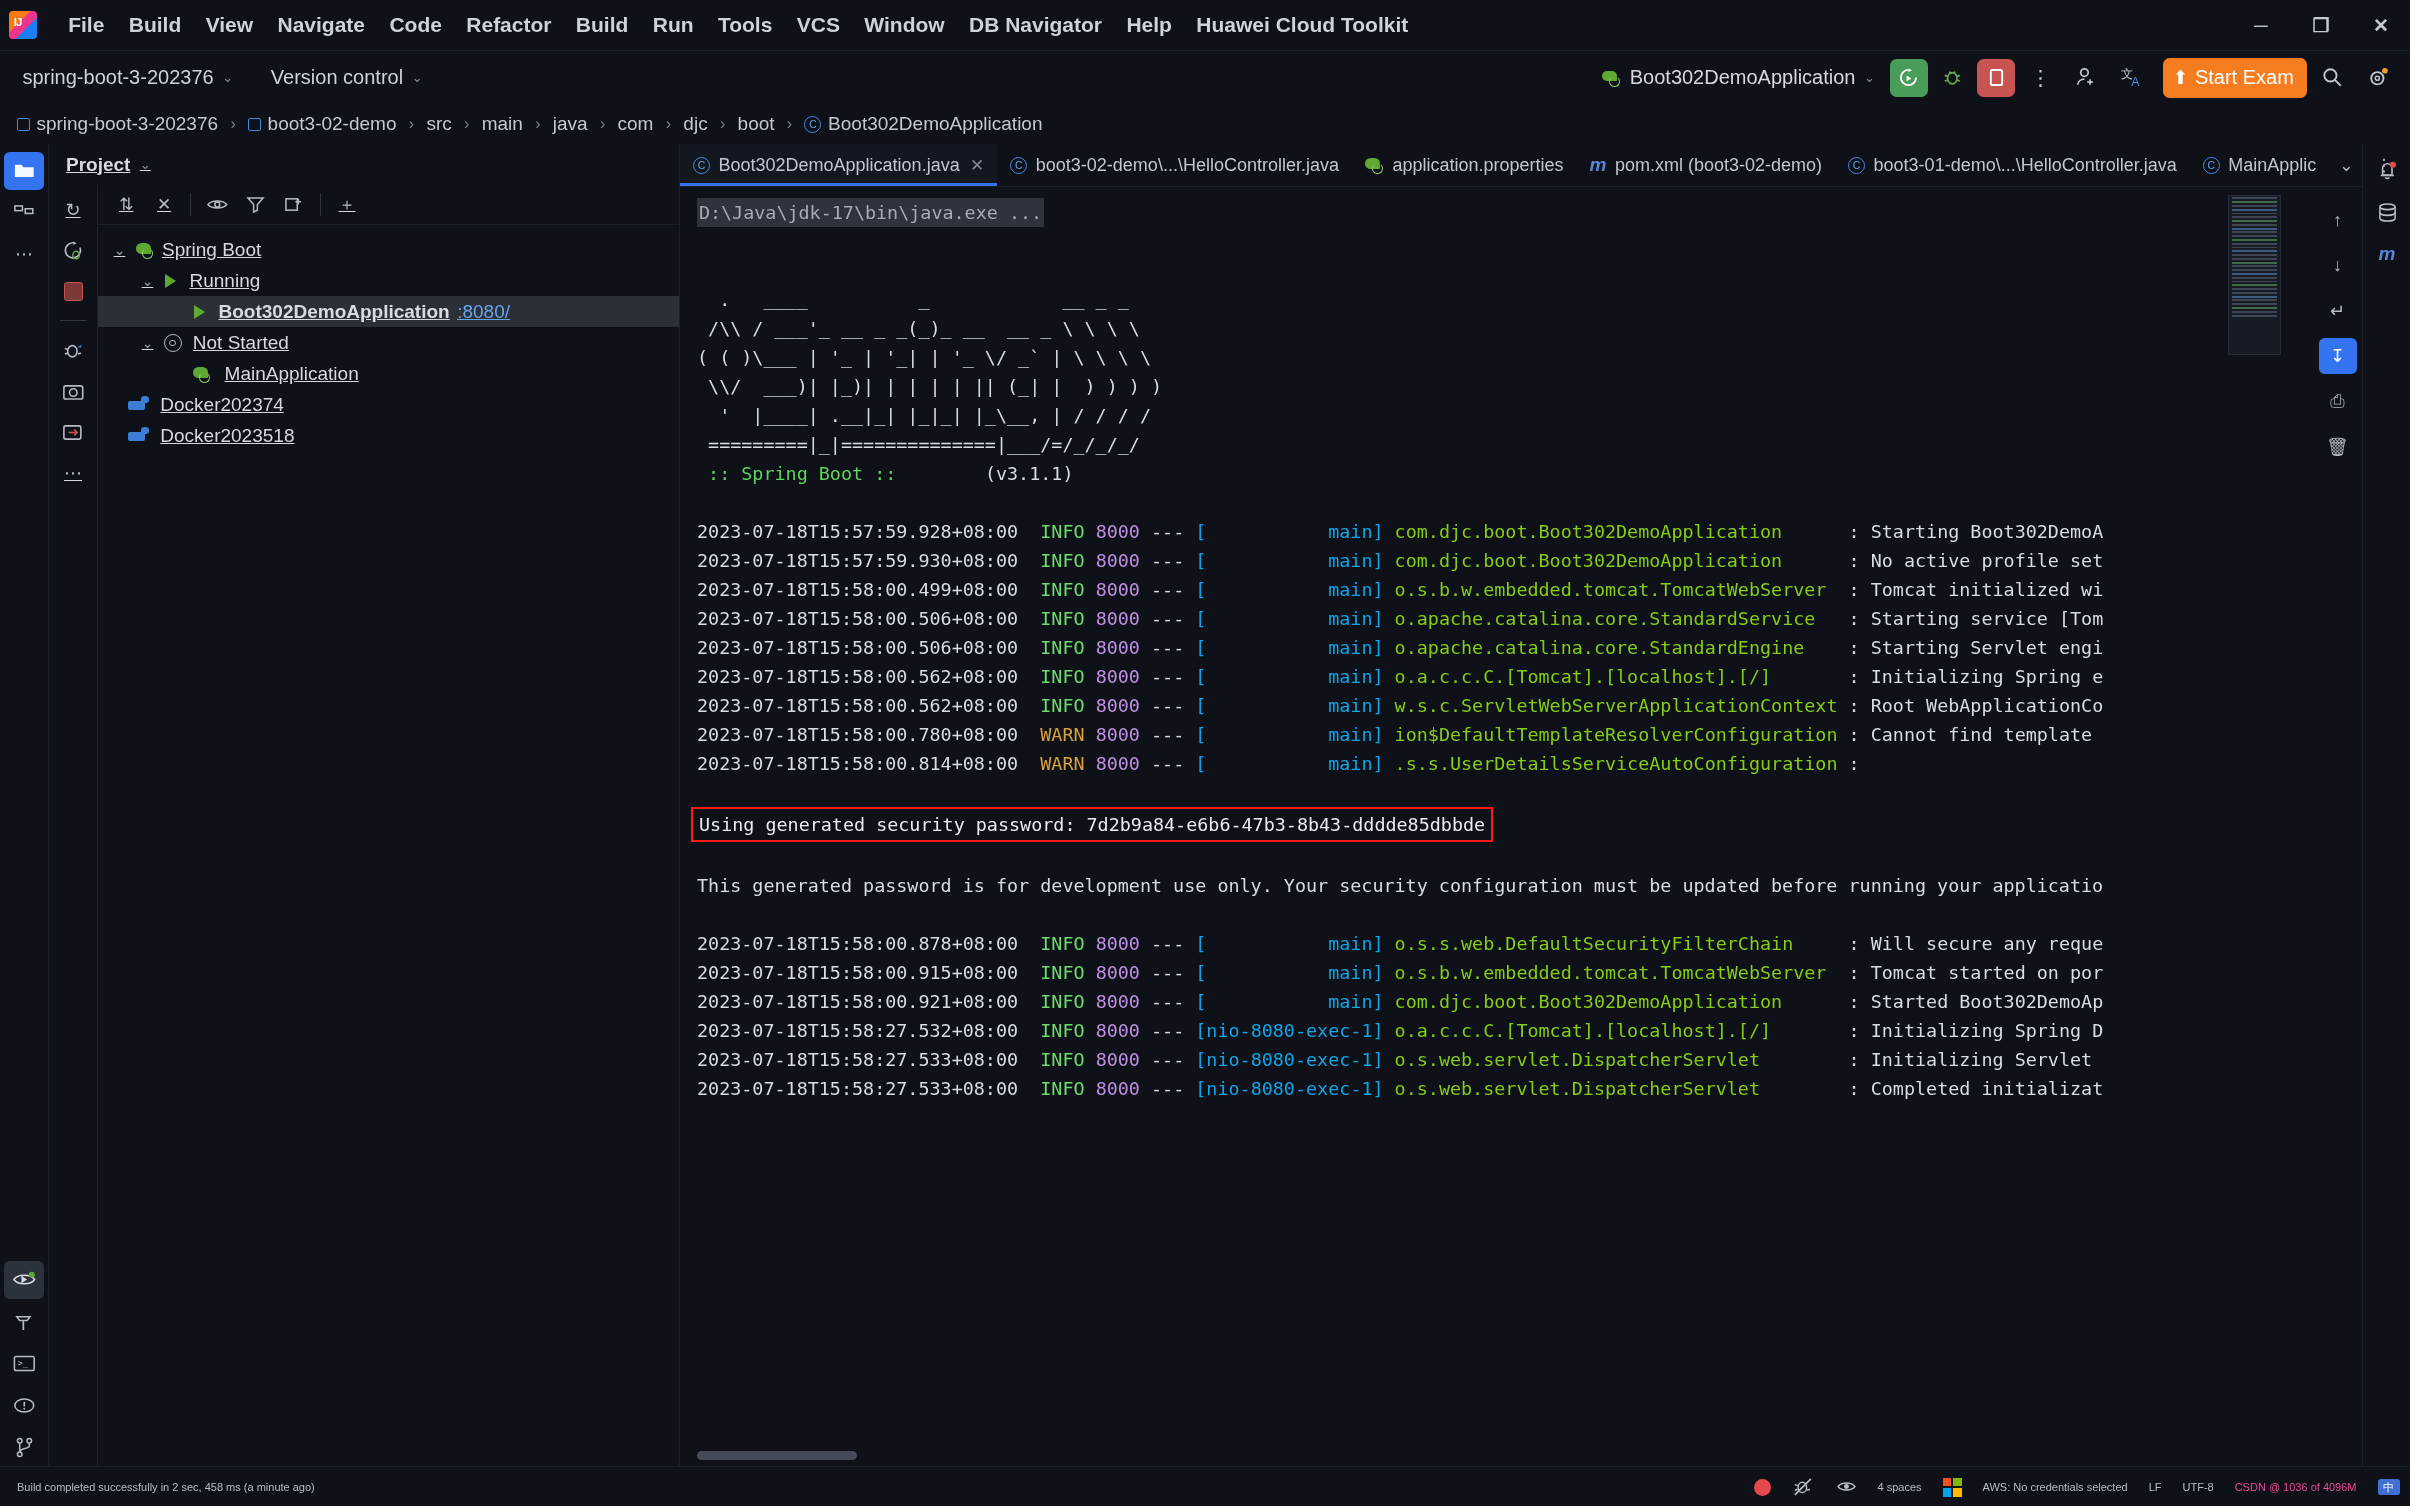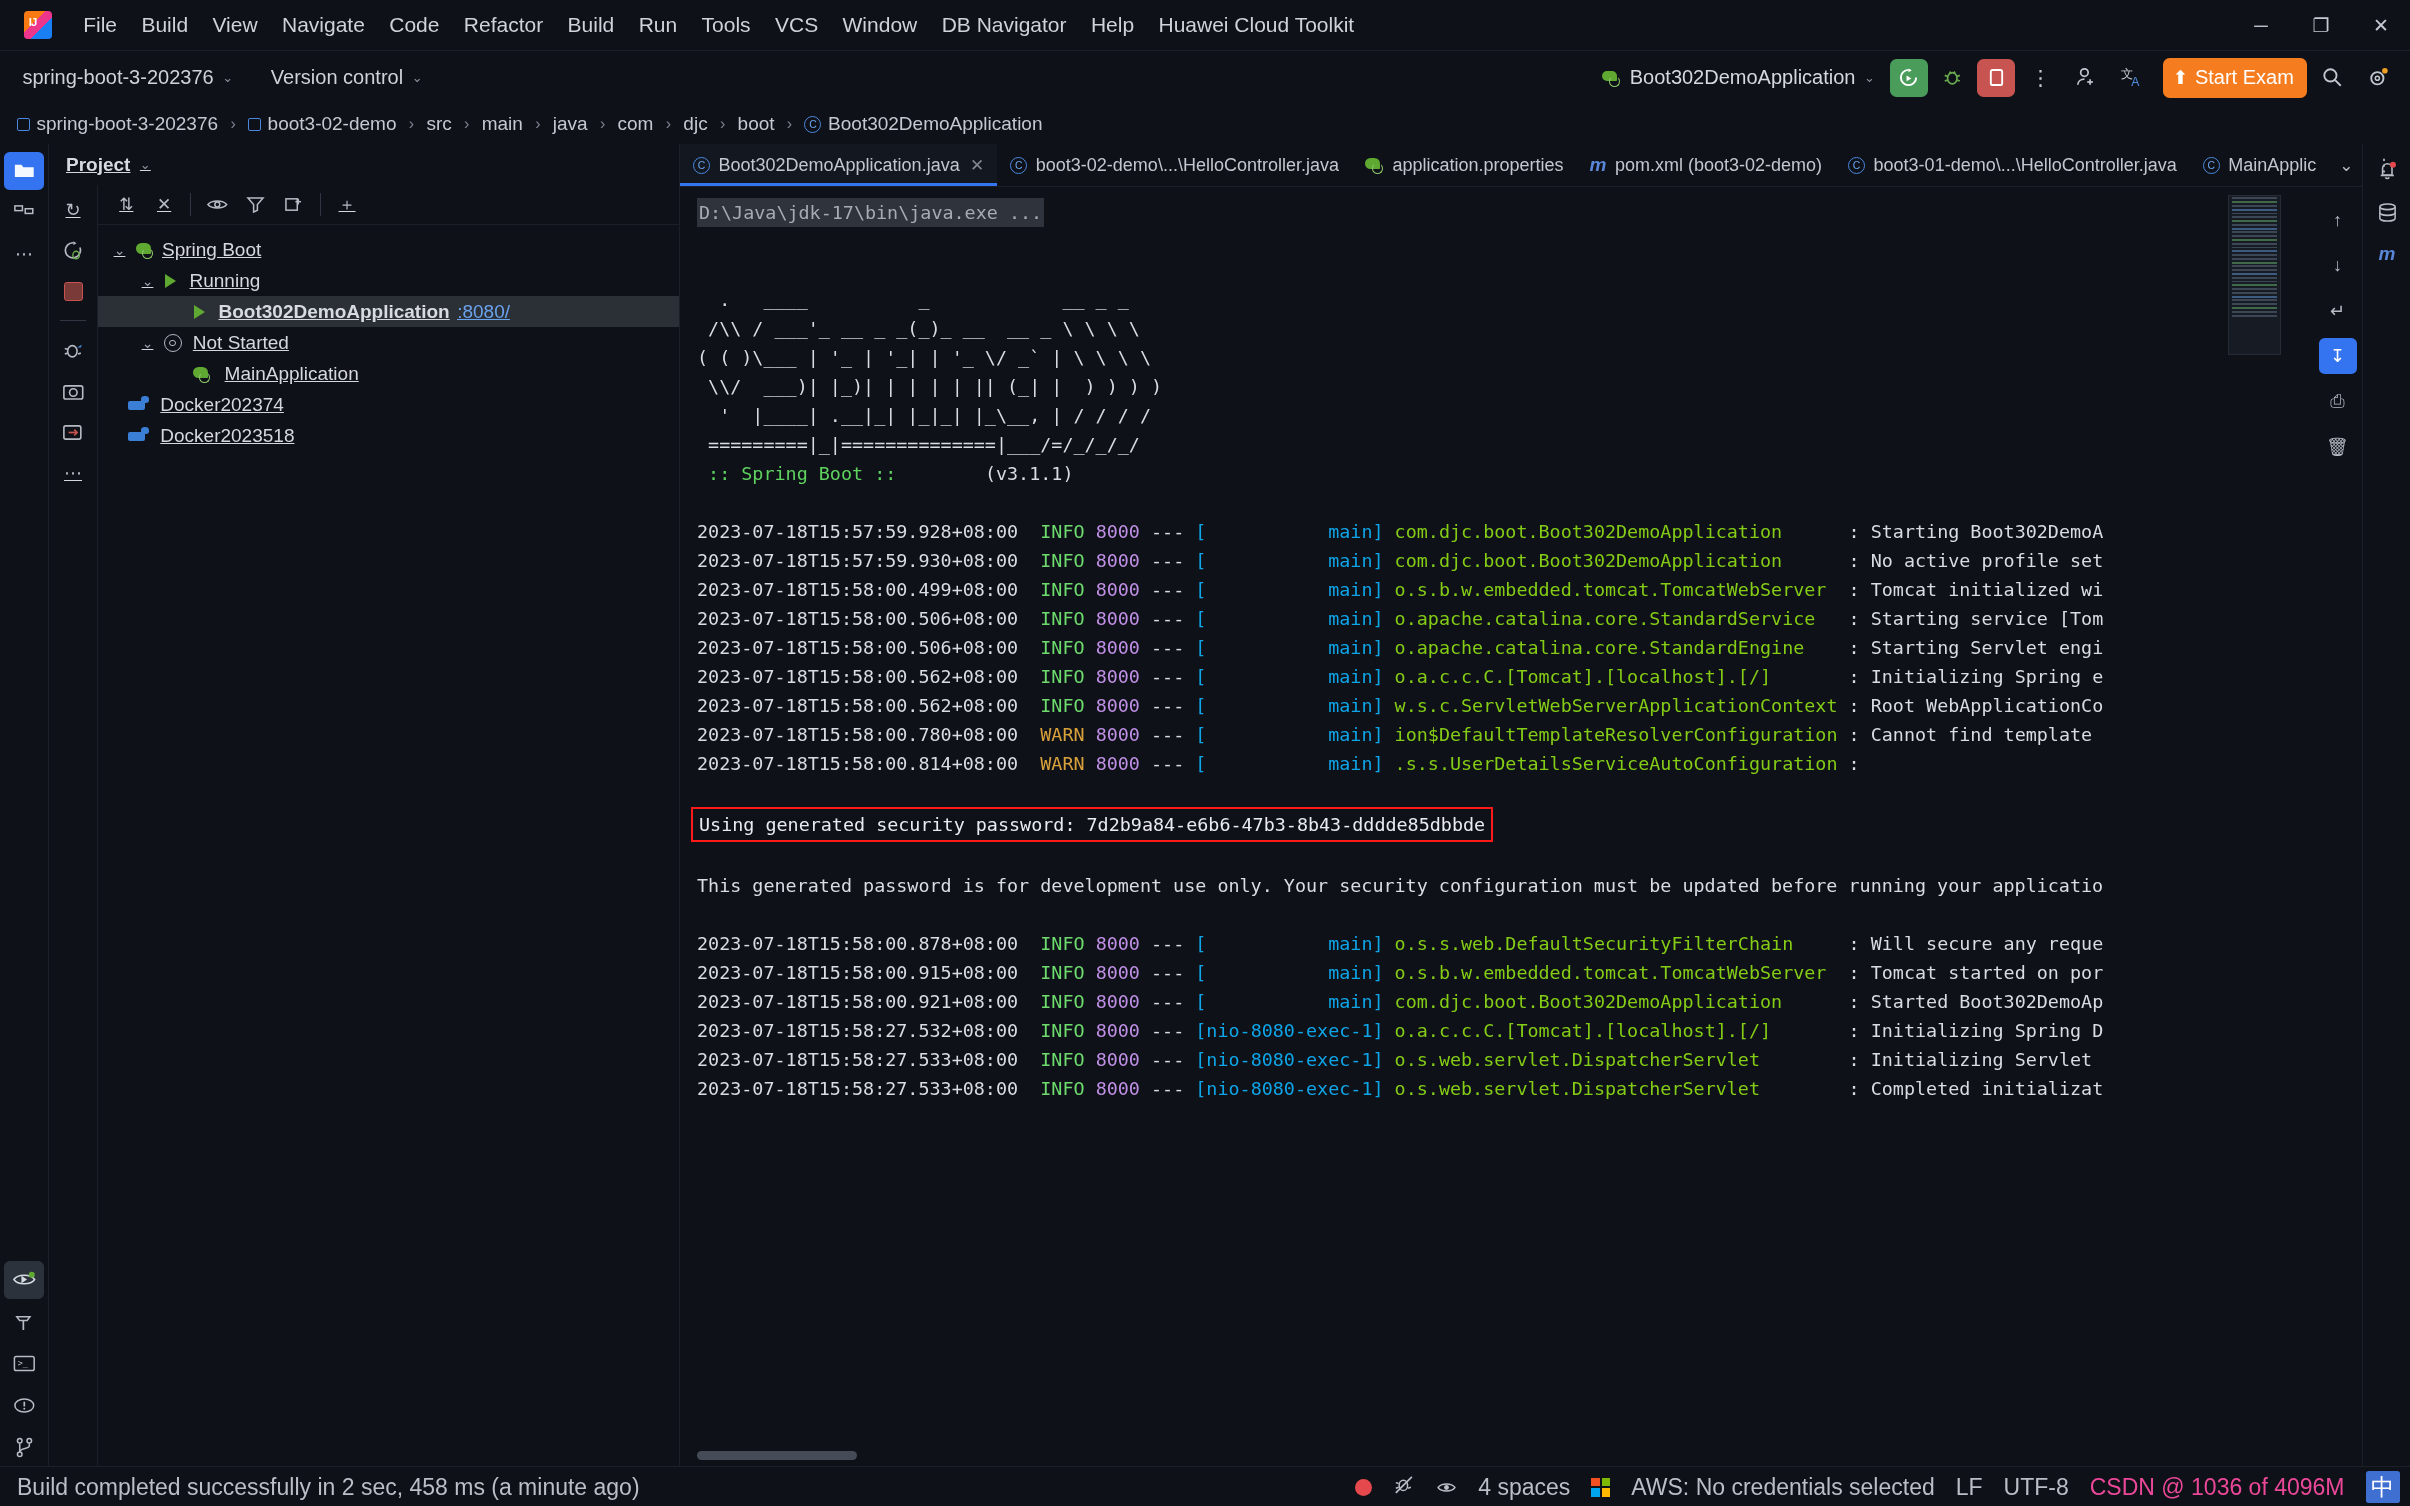--- a/index.html
+++ b/index.html
@@ -10,23 +10,24 @@
     color: #d5d8de;
     overflow: hidden;
   }
   .app { position: relative; width: 2411px; height: 1507px; display: flex; flex-direction: column; }
 
   
   .menubar {
     height: 51px; min-height: 51px;
     background: #0e1117;
     display: flex; align-items: center;
-    padding-left: 24px;
+    padding-left: 9px;
     border-bottom: 0.9px solid #1c2028;
     position: relative;
+    font-weight: bold;
   }
   .ij-logo {
     width: 28px; height: 28px; margin-right: 19px;
     background: linear-gradient(135deg,#f97a12 0%,#f97a12 38%,#ed358c 38%,#ed358c 62%,#1a7ef5 62%);
     border-radius: 3.8px; position: relative;
   }
   .ij-logo::after{
     content:"IJ"; position:absolute; left:4.7px; top:4.7px;
     font-size:11.3px; font-weight:700; color:#fff; letter-spacing:-0.9px;
   }
@@ -190,21 +191,21 @@
   .ctools{ width:49px; min-width:49px; display:flex; flex-direction:column; align-items:center;
            padding-top:15px; gap:9.4px; }
   .ctool{ width:38px;height:36px;display:flex;align-items:center;justify-content:center;
           color:#b6bbc4;font-size:18px;border-radius:5.6px;}
   .ctool.active{ background:#3574f0; color:#fff;}
 
   
   .statusbar{
     height:41px; min-height:41px; display:flex; align-items:center;
     background:#0e1117; border-top:0.9px solid #1b1f27; padding:0 11.3px 0 17px;
-    font-size:23px; color:#b9bec7; gap:0;
+    font-size:11px; color:#b9bec7; gap:0;
   }
   .sb-right{ margin-left:auto; display:flex; align-items:center; gap:21px; }
   .sb-item{ display:flex; align-items:center; gap:7.5px; white-space:nowrap; }
   .rec-dot{ width:17px;height:17px;border-radius:50%;background:#e5484d; }
   .ms-logo{ width:19px;height:19px; display:grid; grid-template-columns:1fr 1fr; grid-gap:1.9px;}
   .ms-logo span:nth-child(1){background:#f25022}.ms-logo span:nth-child(2){background:#7fba00}
   .ms-logo span:nth-child(3){background:#00a4ef}.ms-logo span:nth-child(4){background:#ffb900}
   .ime-chip{ background:#3f6fd1; color:#fff; padding:0.9px 5.6px; border-radius:2.8px; }
 </style>
 </head>

